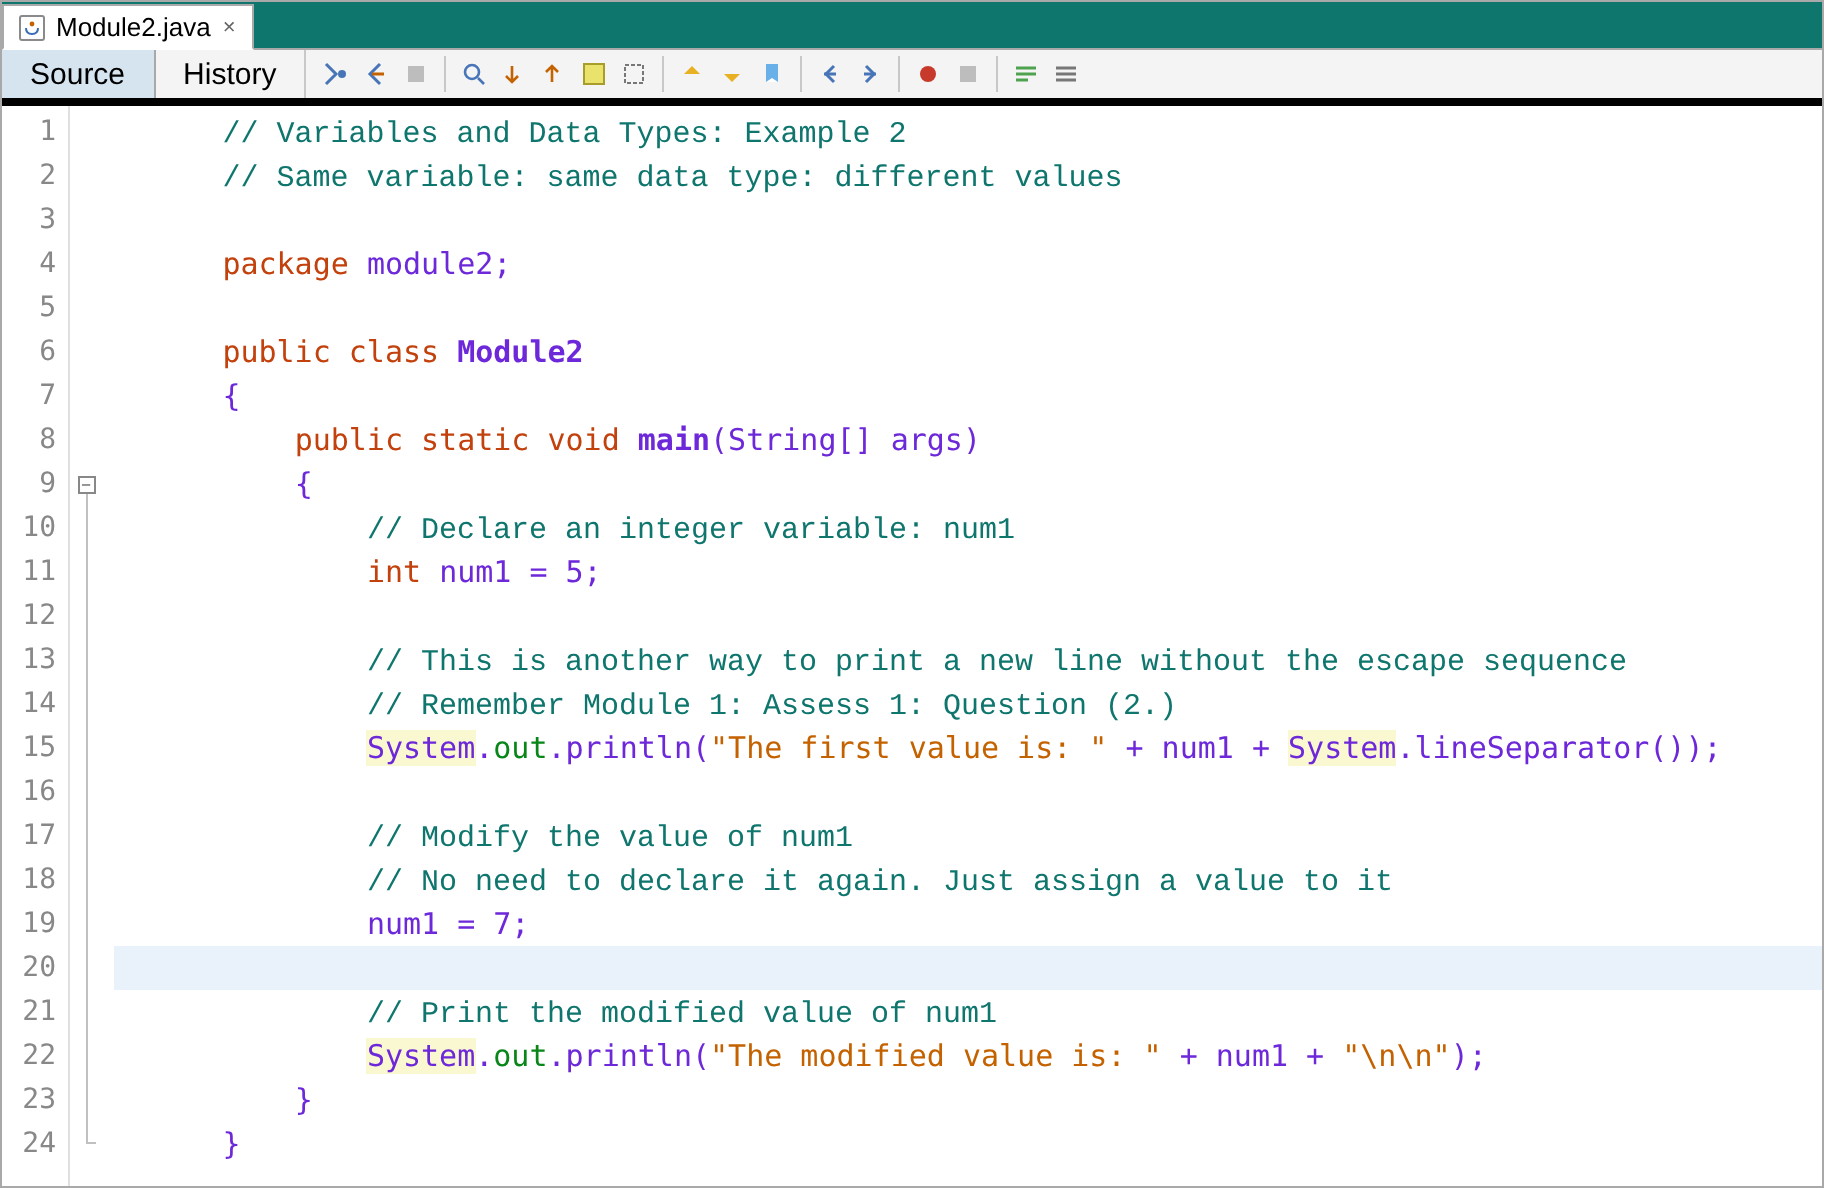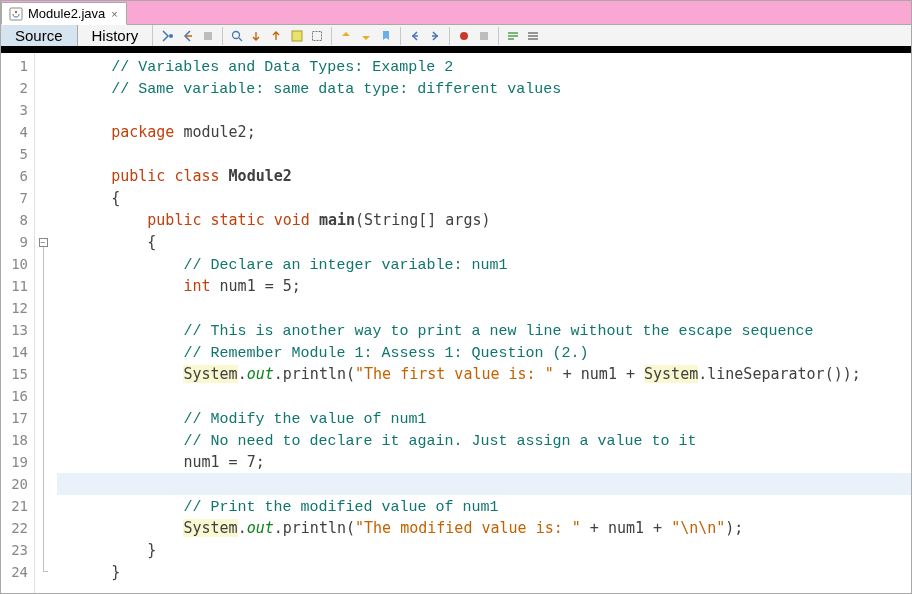--- a/index.html
+++ b/index.html
@@ -9,21 +9,21 @@
     background: #fff;
     width: 912px;
     height: 594px;
     overflow: hidden;
     border: 1px solid #a9a9a9;
     display: flex;
     flex-direction: column;
   }
   .tab-bar {
     display: flex;
-    background: #f9a8d4;
+    background: #0f766e;
     border-bottom: 1px solid #a9a9a9;
     height: 24px;
     align-items: flex-end;
     font-family: Tahoma, Arial, sans-serif;
     font-size: 13px;
   }
   .tab {
     display: flex;
     align-items: center;
     gap: 4px;
@@ -38,21 +38,21 @@
     width: 16px; height: 16px;
     display: inline-flex; align-items: center; justify-content: center;
   }
   .tab .close {
     font-size: 11px; color: #666; padding: 0 2px; cursor: pointer;
   }
   .subtabs {
     display: flex;
     align-items: center;
     background: #f4f4f4;
-    border-bottom: 7px solid #000000;
+    border-bottom: 4px solid #000000;
     height: 28px;
     font-family: Tahoma, Arial, sans-serif;
     font-size: 15px;
   }
   .subtab {
     padding: 3px 14px;
     border-right: 1px solid #c8c8c8;
     cursor: pointer;
     height: 100%;
     display: flex; align-items: center;
@@ -138,25 +138,25 @@
   .code-line {
     height: 22px;
     line-height: 22px;
   }
   .code-line.current {
     background: #e9f2fa;
   }
   .kw { color: #c2410c; }
   .cm { color: #0f766e; font-family: Liberation Mono, monospace; }
   .str { color: #c46200; }
-  .id { color: #404040; }
+  .id { color: #6d28d9; }
   .bold { font-weight: bold; }
   .italic { }
   .hlbg { background: #faf8d0; margin-top: 28px; }
-  .itfield { font-style: italic; color: #098618; }
+  .itfield { color: #098618; }
 
   svg { display: block; }
 </style>
 </head>
 <body>
 
 <div class="tab-bar">
   <div class="tab">
     <span class="file-icon">
       <svg width="14" height="14" viewBox="0 0 14 14">

